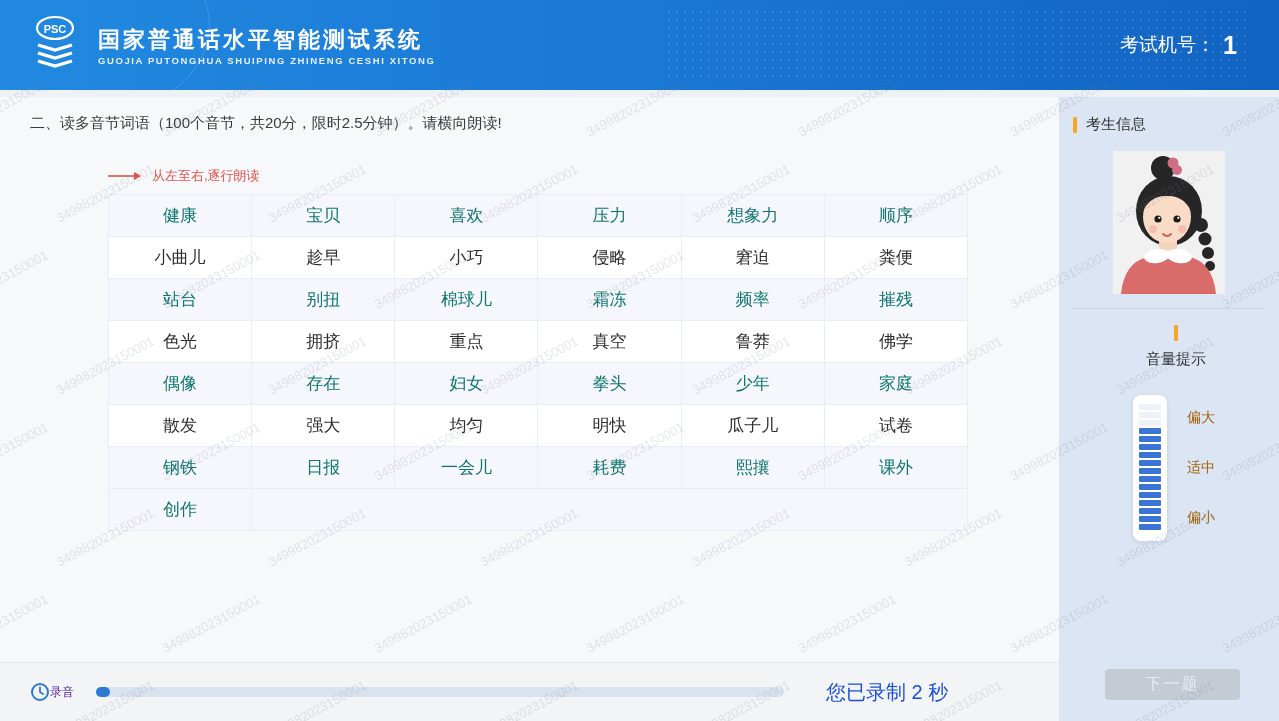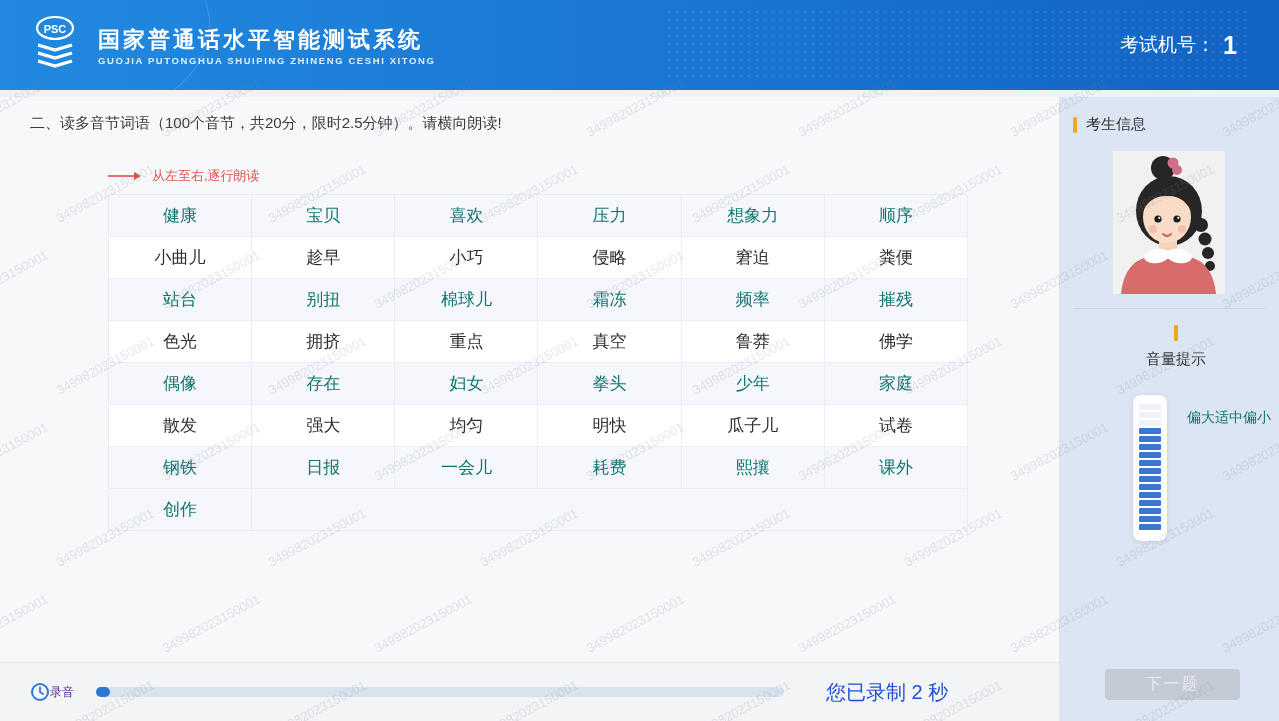--- a/index.html
+++ b/index.html
@@ -42,22 +42,22 @@
   .photo { width:112px; height:143px; margin:17px auto 0; background:#f1f1f1; overflow:hidden; }
   .info { padding:0 18px; margin-top:16px; font-size:14px; color:#333; }
   .info .row { line-height:27px; white-space:nowrap; }
   .divider { margin:14px 14px 0; border-top:1px solid #c9d3e4; }
   .t2 { margin-top:16px;flex-direction:column; }
   .meter-wrap { display:flex; margin-top:26px; padding-left:74px; }
   .meter { width:34px; background:#fff; border-radius:8px; padding:9px 6px; display:flex;
     flex-direction:column; gap:2px; box-shadow:0 1px 5px rgba(70,90,120,.15); }
   .meter .seg { height:6px; border-radius:1px; background:#3b76d4; }
   .meter .seg.off { background:#eef2f8; }
-  .meter-labels { display:flex; flex-direction:row; justify-content:space-between;
-    padding:14px 0 14px 20px; height:146px; font-size:14px; color:#0f766e; }
+  .meter-labels { display:flex; flex-direction:column; justify-content:space-between;
+    padding:14px 0 14px 20px; height:146px; font-size:14px; color:#a16207; }
 
   
   .footer { position:absolute; left:0; bottom:0; width:1059px; height:59px; background:#f3f4f6;
     border-top:1px solid #e4e7eb; display:flex; align-items:center; }
   .rec-label { font-size:12px; color:#4c1d95; }
   .clock { margin-left:30px; flex:0 0 auto; display:flex; }
   .track { width:688px; height:10px; background:#d9e3f0; border-radius:5px; margin-left:22px; position:relative; }
   .fill { position:absolute; left:0; top:0; bottom:0; background:#2e7ad2; border-radius:5px; }
   .recorded { margin-left:42px; color:#1d4ed8; font-size:20px; }
   .next-btn { position:absolute; right:39px; bottom:21px; width:135px; height:31px;

